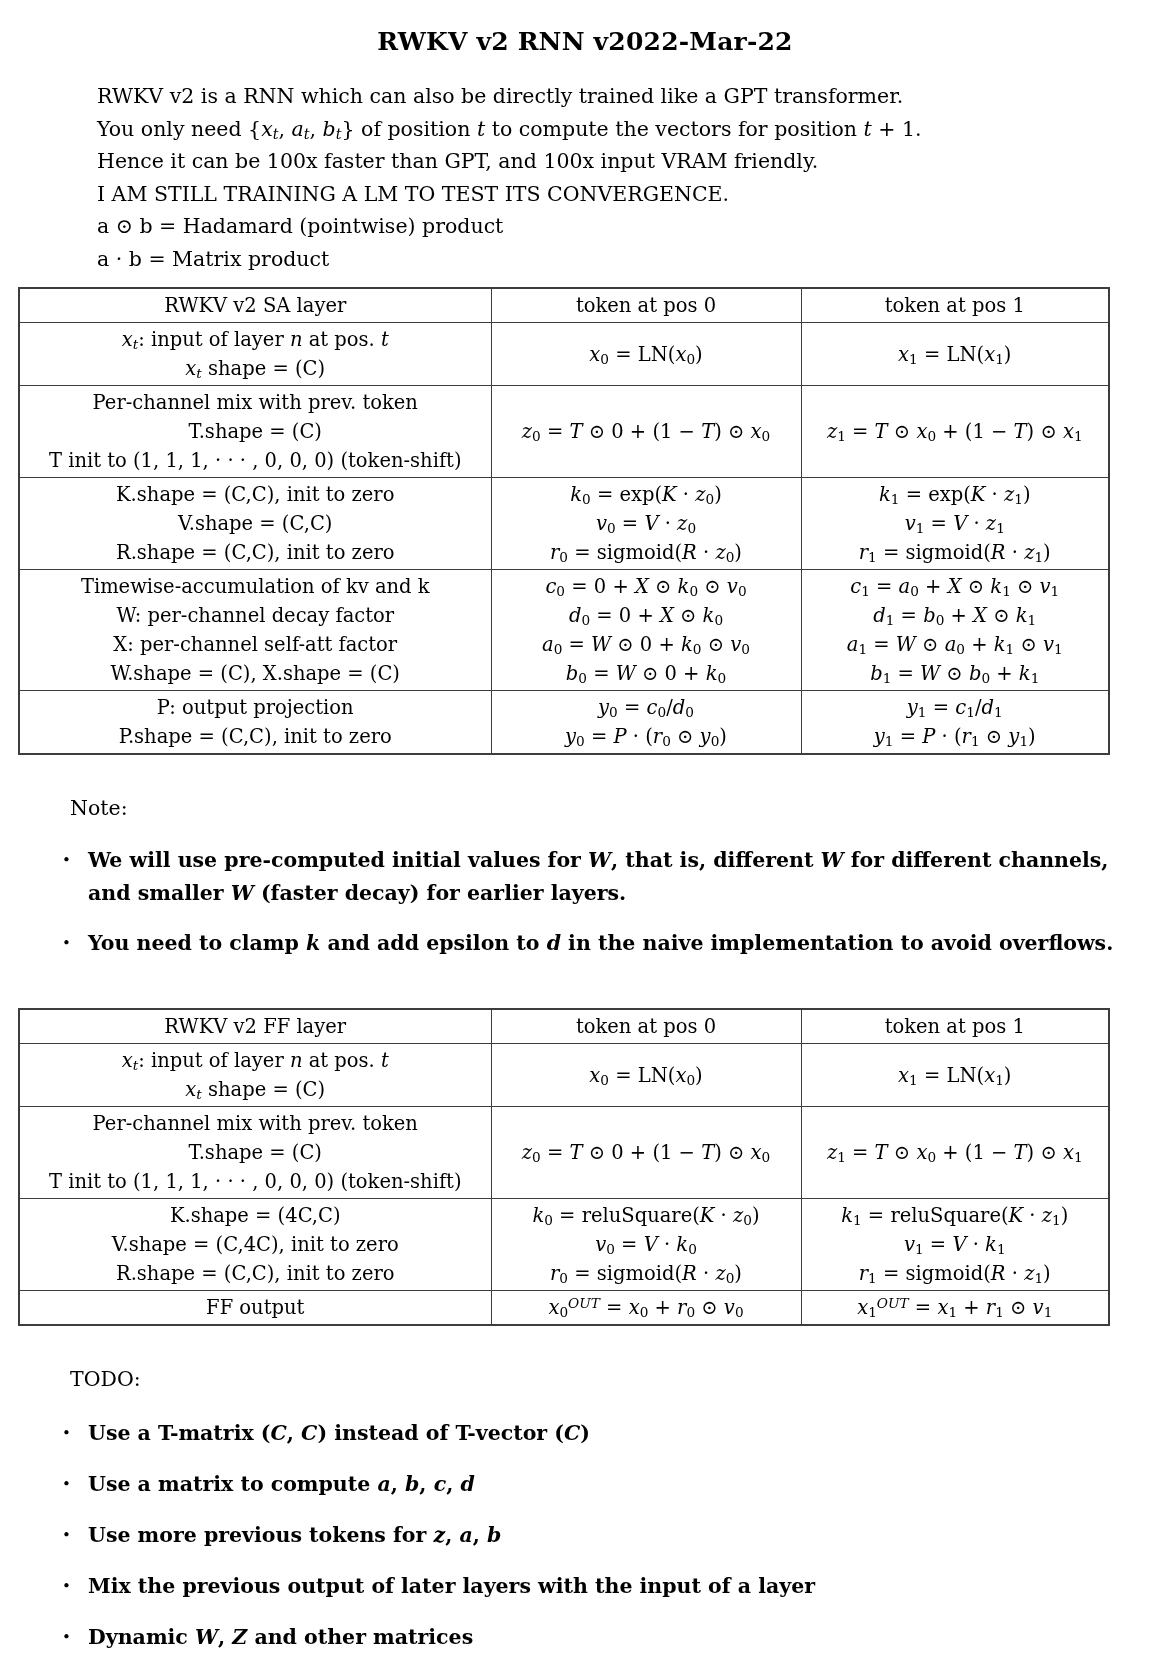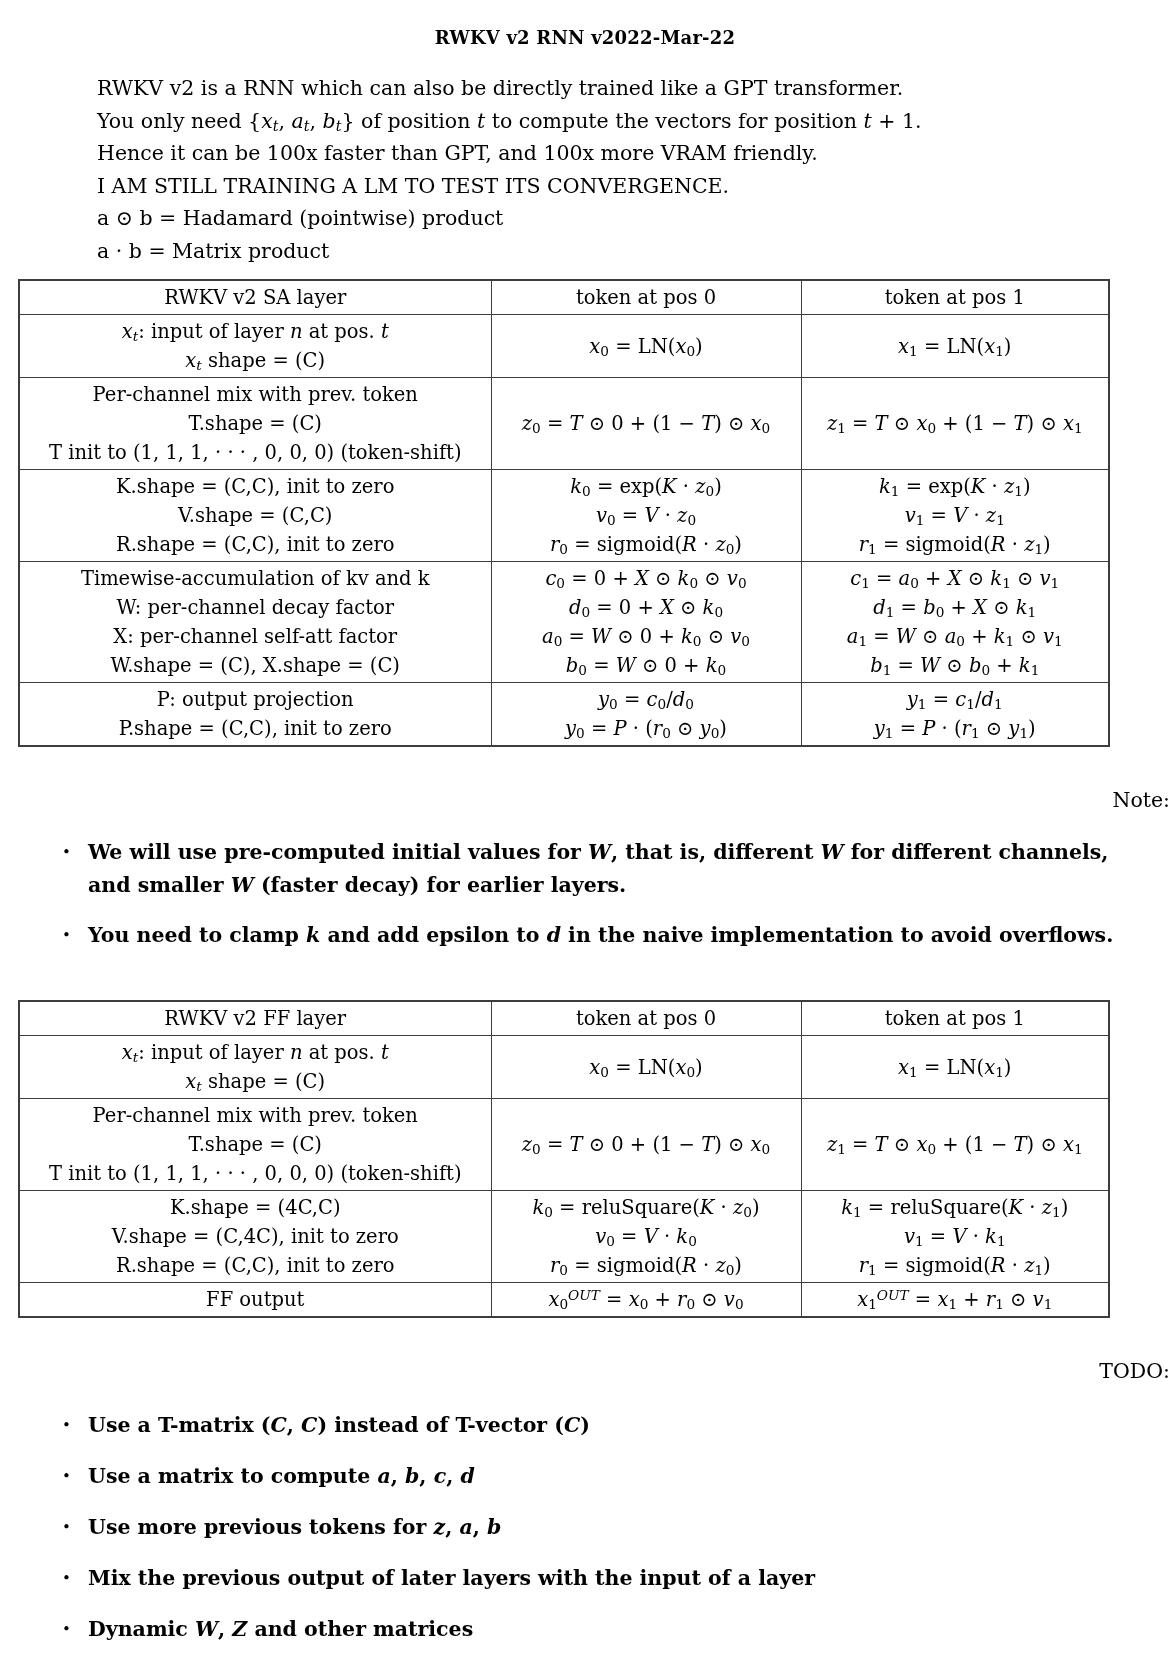--- a/index.html
+++ b/index.html
@@ -6,21 +6,21 @@
   html,body { margin:0; padding:0; }
   body {
     width:1170px; height:1674px; overflow:hidden;
     background:#ffffff; color:#000000;
     font-family:"DejaVu Serif","DejaVu Sans",serif;
     font-size:20.5px;
   }
   .page { width:1170px; }
   .title {
     padding-top:27px; text-align:center;
-    font-size:18px; font-weight:bold; letter-spacing:.2px;
+    font-size:25px; font-weight:bold; letter-spacing:.2px;
   }
   .intro { margin:24px 30px 0 55px; line-height:32.5px; }
   .iline { white-space:nowrap;margin-left:42px; }
   sub,sup { font-size:70%; line-height:0; position:relative; vertical-align:baseline; }
   sup { top:-0.45em; }
   sub { top:0.25em; }
   sub.it, sup.it, i { font-style:italic; }
   table.ltx {
     border-collapse:collapse; table-layout:fixed;
     width:1090px; margin-left:18px;
@@ -29,41 +29,41 @@
   }
   table.ltx td {
     border:1.5px solid #3d3d3d;
     text-align:center; vertical-align:middle;
     padding:2px 12px; line-height:29px;
     overflow:hidden;
   }
   .ln { white-space:nowrap; }
   .t1 { margin-top:12px; }
   .t2 { margin-top:48px; }
-  .sec-label { margin:40px 0 0 70px; line-height:27px;text-align:right; }
+  .sec-label { margin:40px 0 0 70px; line-height:27px; }
   .blist { margin-left:62px; margin-right:30px; }
   .bitem { display:flex; align-items:flex-start; }
   .note-list .bitem:nth-child(1) { margin-top:22px; }
   .note-list .bitem:nth-child(2) { margin-top:17px; }
   .todo-list .bitem:nth-child(1) { margin-top:24px; }
   .todo-list .bitem { margin-top:18px; }
   .bmark { width:26px; flex:0 0 26px; font-size:15px; line-height:33px; }
   .btext { line-height:33px; max-width:1052px;font-weight:bold; }
 </style>
 </head>
 <body>
 
 <div class="page">
 
   <div class="title">RWKV v2 RNN v2022-Mar-22</div>
 
   <div class="intro">
     <div class="iline">RWKV v2 is a RNN which can also be directly trained like a GPT transformer.</div>
     <div class="iline">You only need {<i>x</i><sub class="it">t</sub>, <i>a</i><sub class="it">t</sub>, <i>b</i><sub class="it">t</sub>} of position <i>t</i> to compute the vectors for position <i>t</i> + 1.</div>
-    <div class="iline">Hence it can be 100x faster than GPT, and 100x more VRAM friendly.</div>
+    <div class="iline">Hence it can be 100x faster than GPT, and 100x input VRAM friendly.</div>
     <div class="iline">I AM STILL TRAINING A LM TO TEST ITS CONVERGENCE.</div>
     <div class="iline">a ⊙ b = Hadamard (pointwise) product</div>
     <div class="iline">a · b = Matrix product</div>
   </div>
 
   <table class="ltx t1">
     <colgroup>
         <col style="width:472px">
         <col style="width:310px">
         <col style="width:308px">

